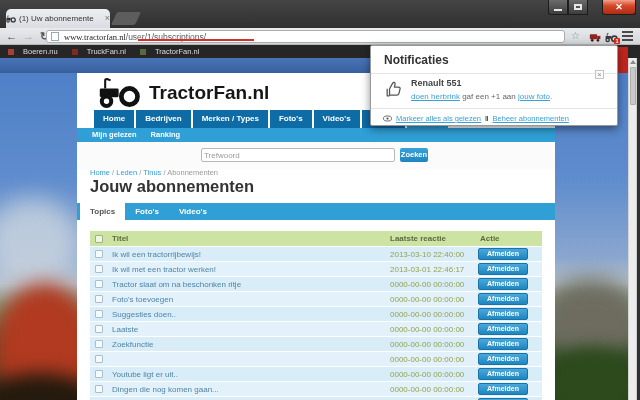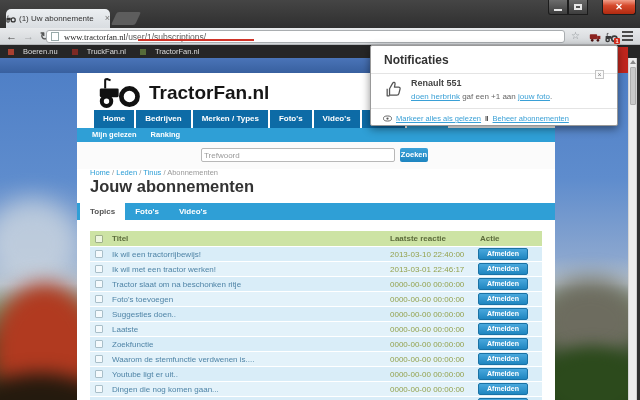--- a/index.html
+++ b/index.html
@@ -309,21 +309,20 @@
 
   <div class="row">
     <span class="cb"></span>
     <a class="c-title">Zoekfunctie</a>
     <span class="c-date">0000-00-00 00:00:00</span>
     <span class="afmelden">Afmelden</span>
   </div>
 
   <div class="row alt">
     <span class="cb"></span>
-    <a class="c-title">Waarom de stemfunctie verdwenen is....</a>
     <span class="c-date">0000-00-00 00:00:00</span>
     <span class="afmelden">Afmelden</span>
   </div>
 
   <div class="row">
     <span class="cb"></span>
     <a class="c-title">Youtube ligt er uit..</a>
     <span class="c-date">0000-00-00 00:00:00</span>
     <span class="afmelden">Afmelden</span>
   </div>

